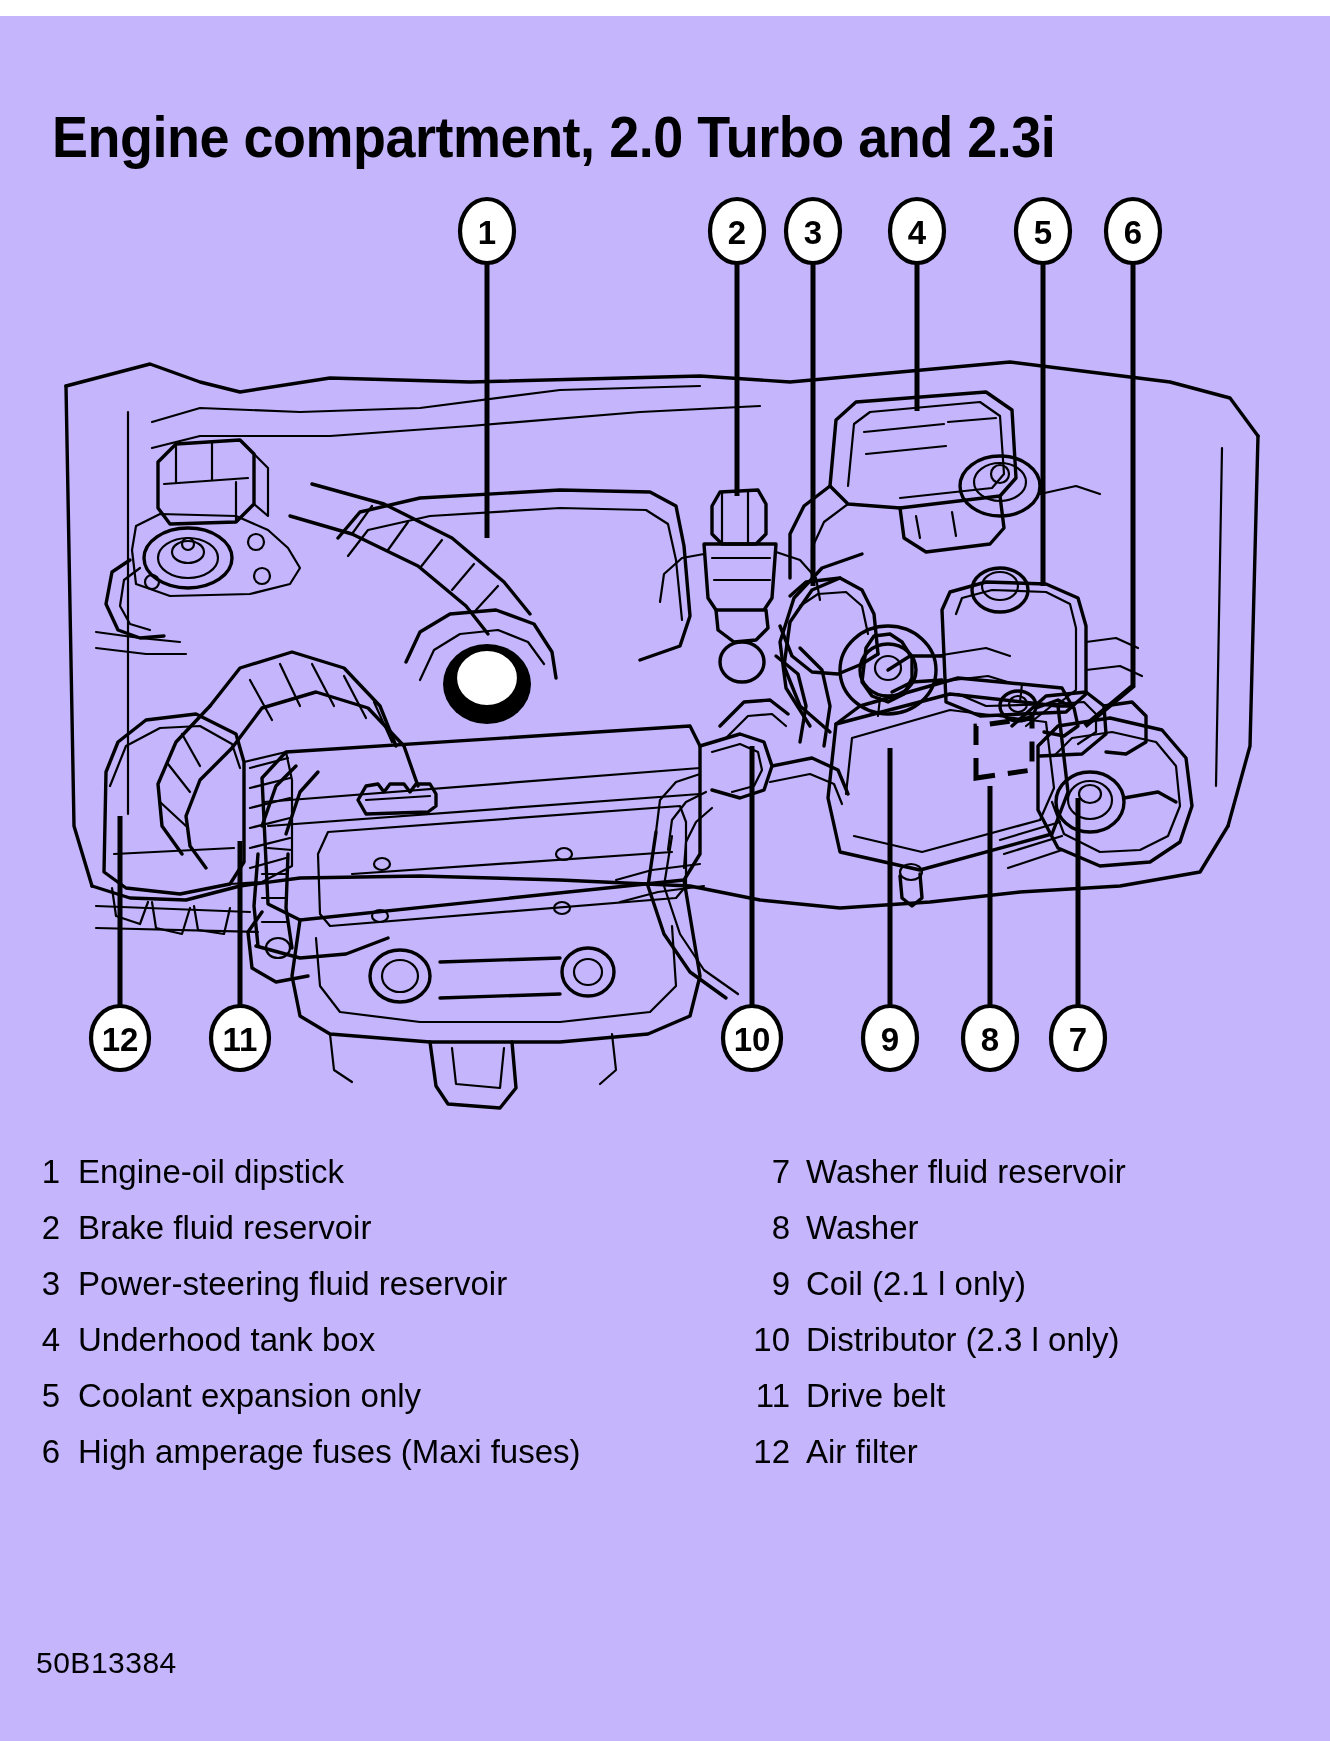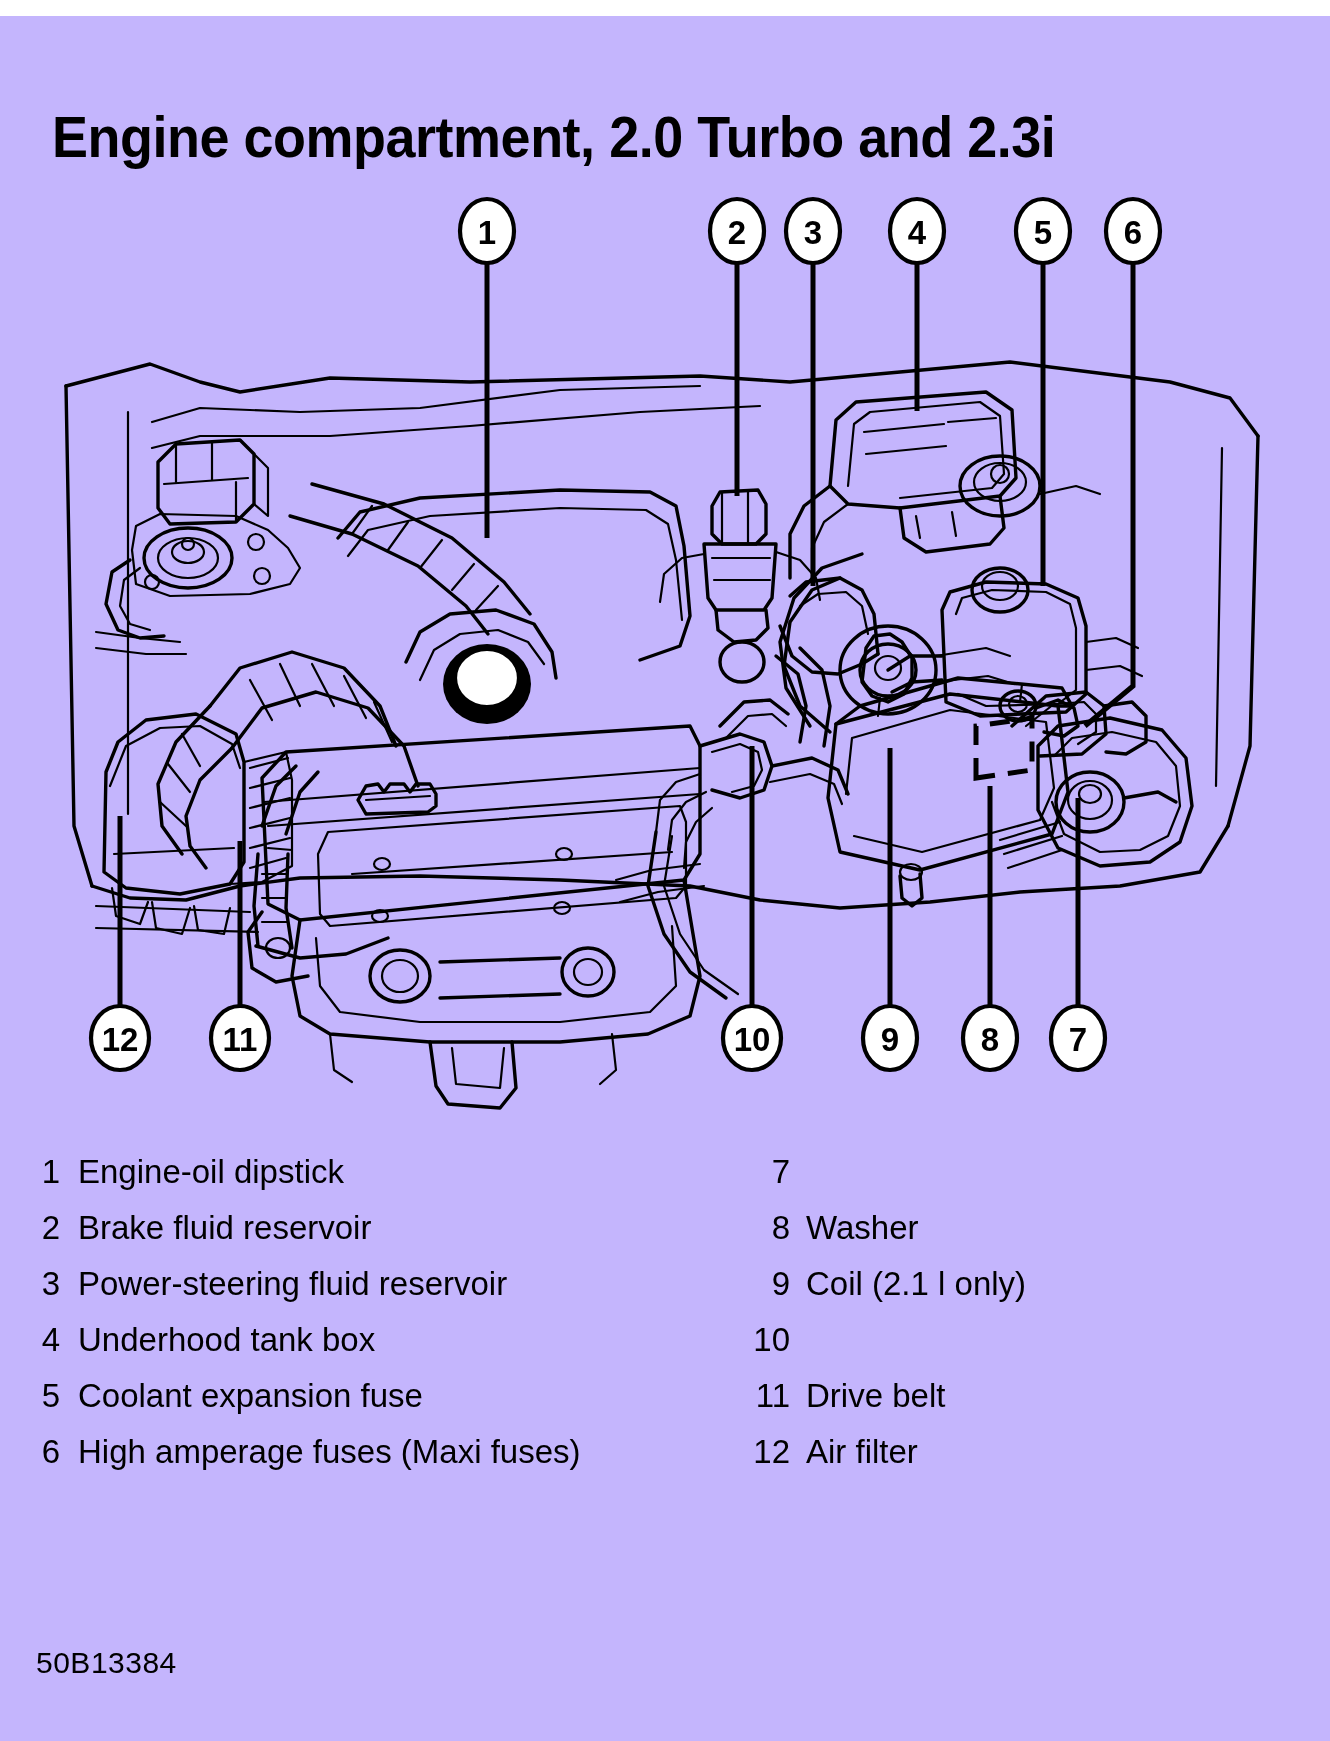--- a/index.html
+++ b/index.html
@@ -474,42 +474,44 @@
       <div class="legend-row">
         <span class="legend-num">3</span>
         <span class="legend-label">Power-steering fluid reservoir</span>
       </div>
       <div class="legend-row">
         <span class="legend-num">4</span>
         <span class="legend-label">Underhood tank box</span>
       </div>
       <div class="legend-row">
         <span class="legend-num">5</span>
-        <span class="legend-label">Coolant expansion fuse</span>
+        <span class="legend-label">Coolant expansion only</span>
       </div>
       <div class="legend-row">
         <span class="legend-num">6</span>
         <span class="legend-label">High amperage fuses (Maxi fuses)</span>
       </div>
     </div>
 
     <div class="legend-col" id="legend-col-right">
       <div class="legend-row">
         <span class="legend-num">7</span>
+        <span class="legend-label">Washer fluid reservoir</span>
       </div>
       <div class="legend-row">
         <span class="legend-num">8</span>
         <span class="legend-label">Washer</span>
       </div>
       <div class="legend-row">
         <span class="legend-num">9</span>
         <span class="legend-label">Coil (2.1 l only)</span>
       </div>
       <div class="legend-row">
         <span class="legend-num">10</span>
+        <span class="legend-label">Distributor (2.3 l only)</span>
       </div>
       <div class="legend-row">
         <span class="legend-num">11</span>
         <span class="legend-label">Drive belt</span>
       </div>
       <div class="legend-row">
         <span class="legend-num">12</span>
         <span class="legend-label">Air filter</span>
       </div>
     </div>

